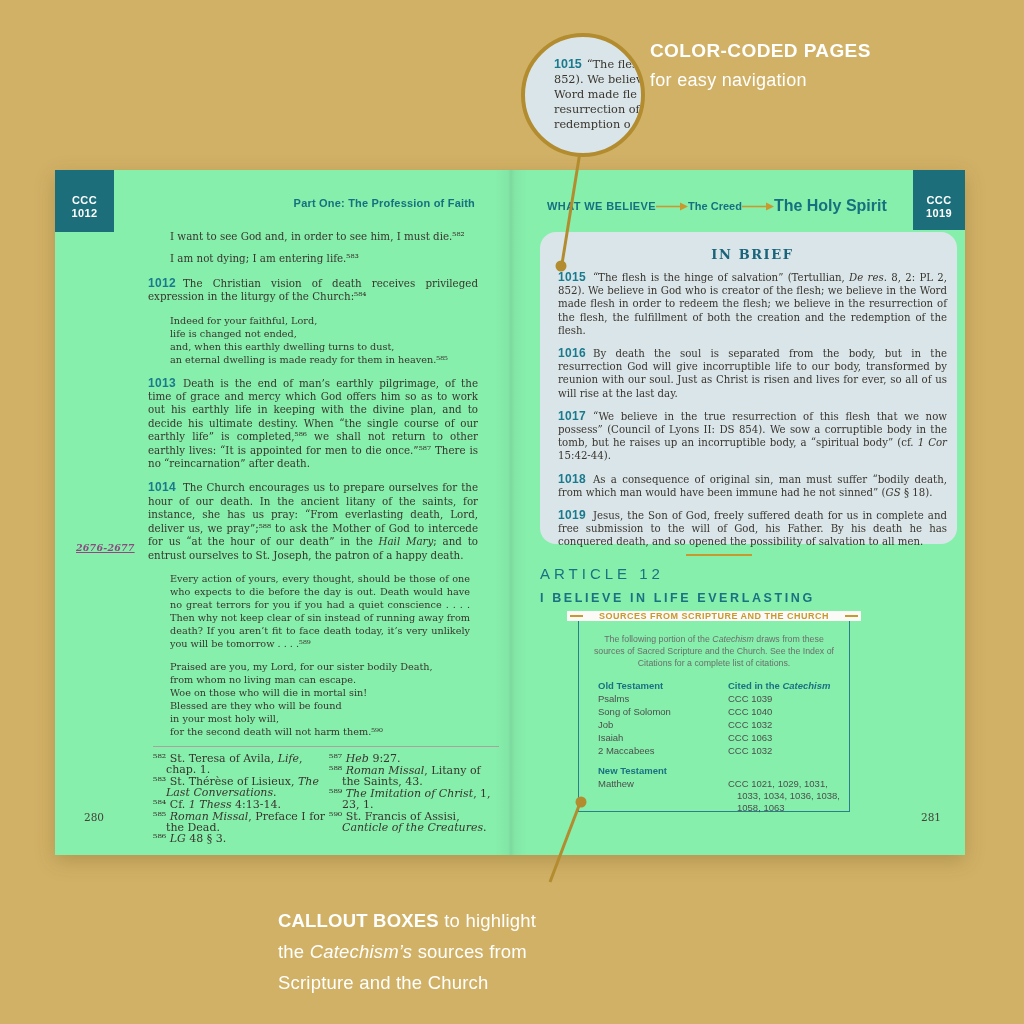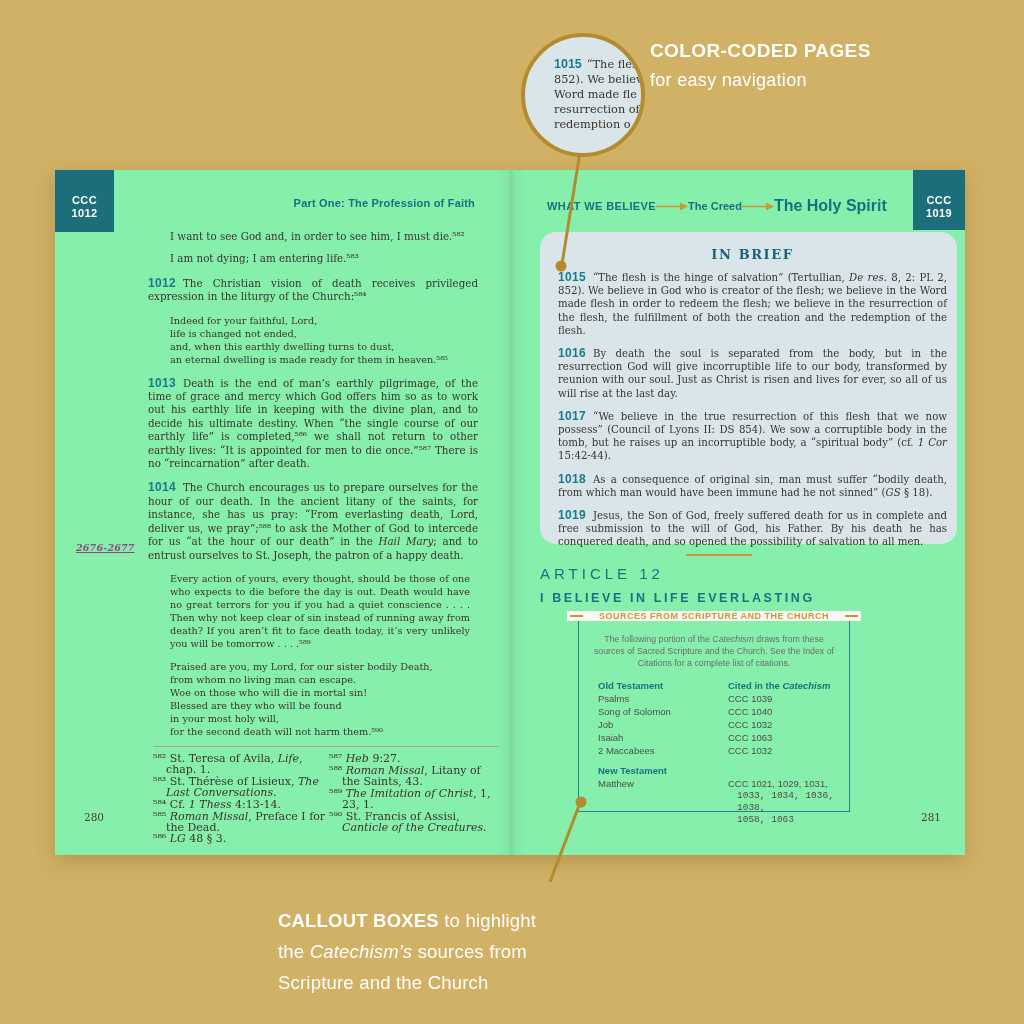--- a/index.html
+++ b/index.html
@@ -99,21 +99,21 @@
     margin:15px 12px 0 12px;text-align:center;
     font:8.8px/12px "Liberation Sans",sans-serif;color:#6d6d6b;
   }
   .srcgrid{
     display:grid;grid-template-columns:130px 1fr;row-gap:1px;
     margin:11px 8px 0 19px;
     font:9.5px/11.9px "Liberation Sans",sans-serif;color:#4e4e4c;
   }
   .colhead{color:#1a7181;font-weight:bold;}
   .ntgap{margin-top:8px;}
-  .ind{padding-left:9px;font-family:Liberation Mono, monospace;}
+  .ind{padding-left:9px;}
   
   .overlay{position:absolute;left:0;top:0;width:1024px;height:1024px;pointer-events:none;}
   .magnifier{
     position:absolute;left:521px;top:33px;width:124px;height:124px;box-sizing:border-box;
     border:4px solid #b28c2f;border-radius:50%;background:#d9e5e9;overflow:hidden;
     font-family:"DejaVu Serif",serif;color:#3a352d;
   }
   .maglines{padding:20px 0 0 29px;font-size:11.3px;line-height:15px;white-space:nowrap;}
   .mnum{color:#1a7a8d;font:bold 12.5px "Liberation Sans",sans-serif;margin-right:5px;}
   .anno-top{position:absolute;left:650px;top:40px;color:#fff;}

